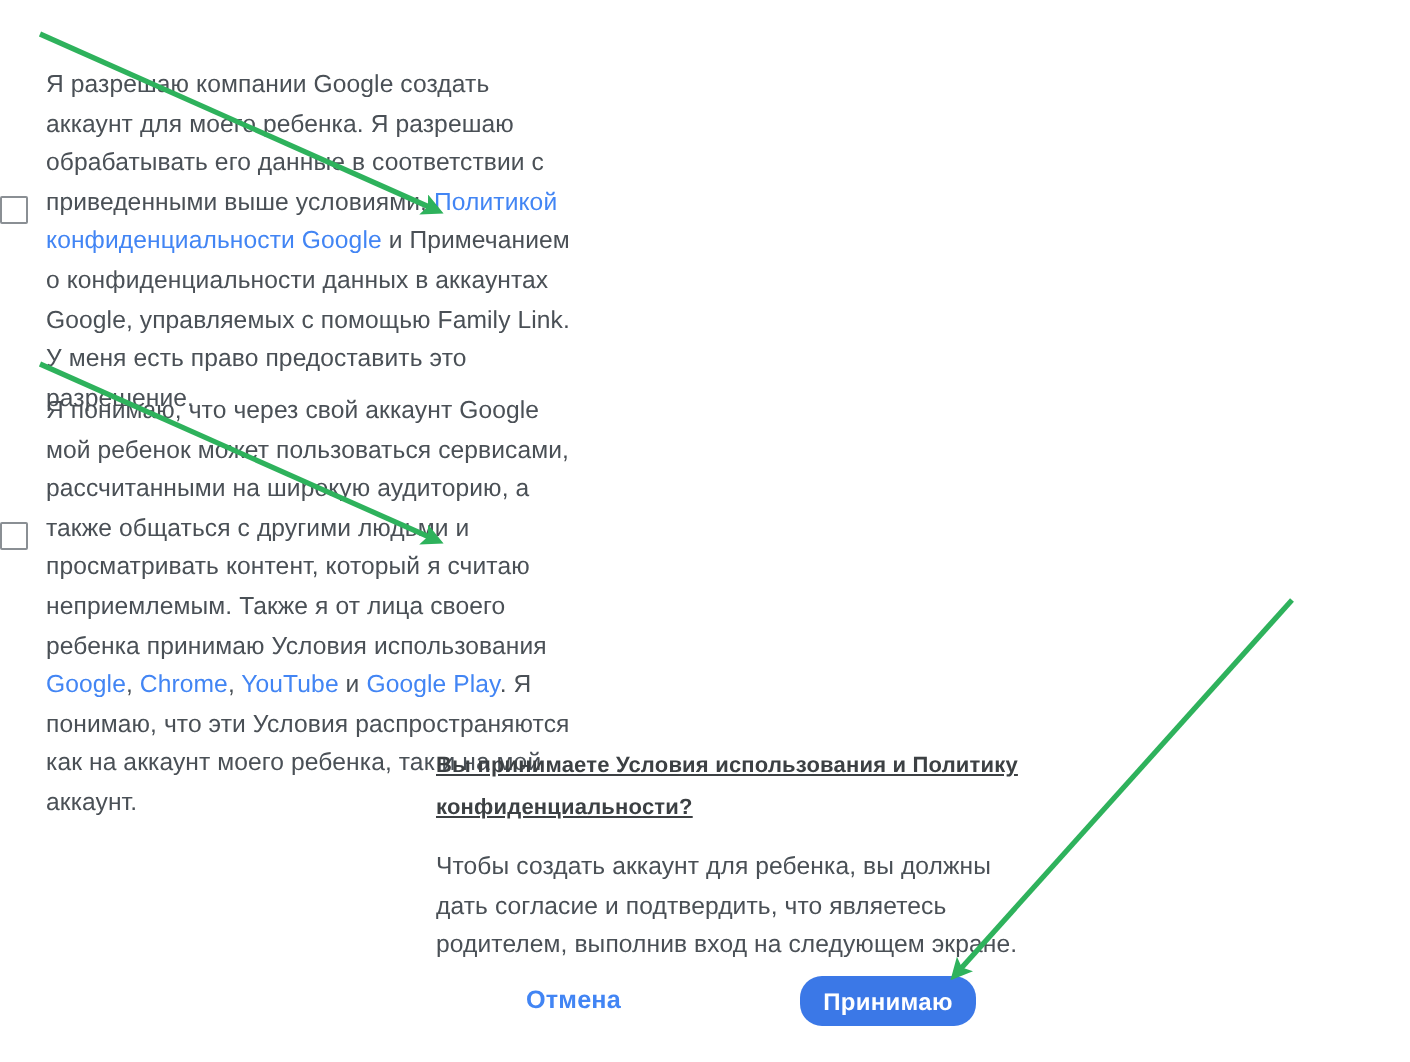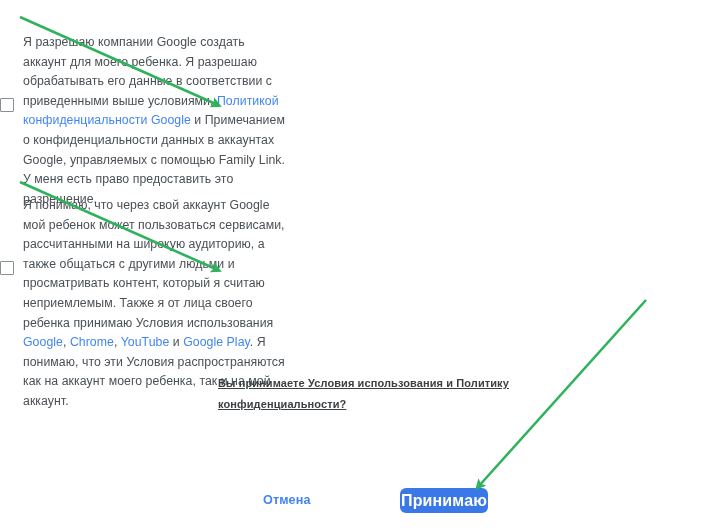--- a/index.html
+++ b/index.html
@@ -102,24 +102,24 @@
   }
 
   .accept-button {
     position: absolute;
     left: 400px;
     top: 488px;
     width: 88px;
     height: 25px;
     background: #3b78e7;
     border: none;
-    border-radius: 6px;
+    border-radius: 11px;
     color: #ffffff;
     font-family: "Liberation Sans", "DejaVu Sans", sans-serif;
-    font-size: 16px;
+    font-size: 12px;
     font-weight: bold;
     letter-spacing: 0.15px;
     cursor: pointer;
     padding: 0;
   }
 
   
   .annotations {
     position: absolute;
     inset: 0;
@@ -138,20 +138,21 @@
     <div class="consent-text"><span>Я разрешаю компании Google создать аккаунт для моего ребенка. Я разрешаю обрабатывать его данные в соответствии с приведенными выше условиями, </span><a class="lnk">Политикой конфиденциальности Google</a><span> и Примечанием о конфиденциальности данных в аккаунтах Google, управляемых с помощью Family Link. У меня есть право предоставить это разрешение.</span></div>
   </div>
 
   <div class="consent-block" id="block-2">
     <div class="checkbox"></div>
     <div class="consent-text"><span>Я понимаю, что через свой аккаунт Google мой ребенок может пользоваться сервисами, рассчитанными на широкую аудиторию, а также общаться с другими людьми и просматривать контент, который я считаю неприемлемым. Также я от лица своего ребенка принимаю Условия использования </span><a class="lnk">Google</a><span>, </span><a class="lnk">Chrome</a><span>, </span><a class="lnk">YouTube</a><span> и </span><a class="lnk">Google Play</a><span>. Я понимаю, что эти Условия распространяются как на аккаунт моего ребенка, так и на мой аккаунт.</span></div>
   </div>
 
   <div class="section-heading">Вы принимаете Условия использования и Политику конфиденциальности?</div>
 
+  <div class="section-body">Чтобы создать аккаунт для ребенка, вы должны дать согласие и подтвердить, что являетесь родителем, выполнив вход на следующем экране.</div>
 
   <a class="cancel-link">Отмена</a>
   <button class="accept-button">Принимаю</button>
 
   <svg class="annotations" width="705" height="531" viewBox="0 0 705 531" xmlns="http://www.w3.org/2000/svg">
     <defs>
       <marker id="arrowhead" markerWidth="4.2" markerHeight="4.2" refX="2.6" refY="2.1" orient="auto" markerUnits="strokeWidth">
         <path d="M0,0 L4.2,2.1 L0,4.2 L0.9,2.1 Z" fill="#2eb25c"></path>
       </marker>
     </defs>

